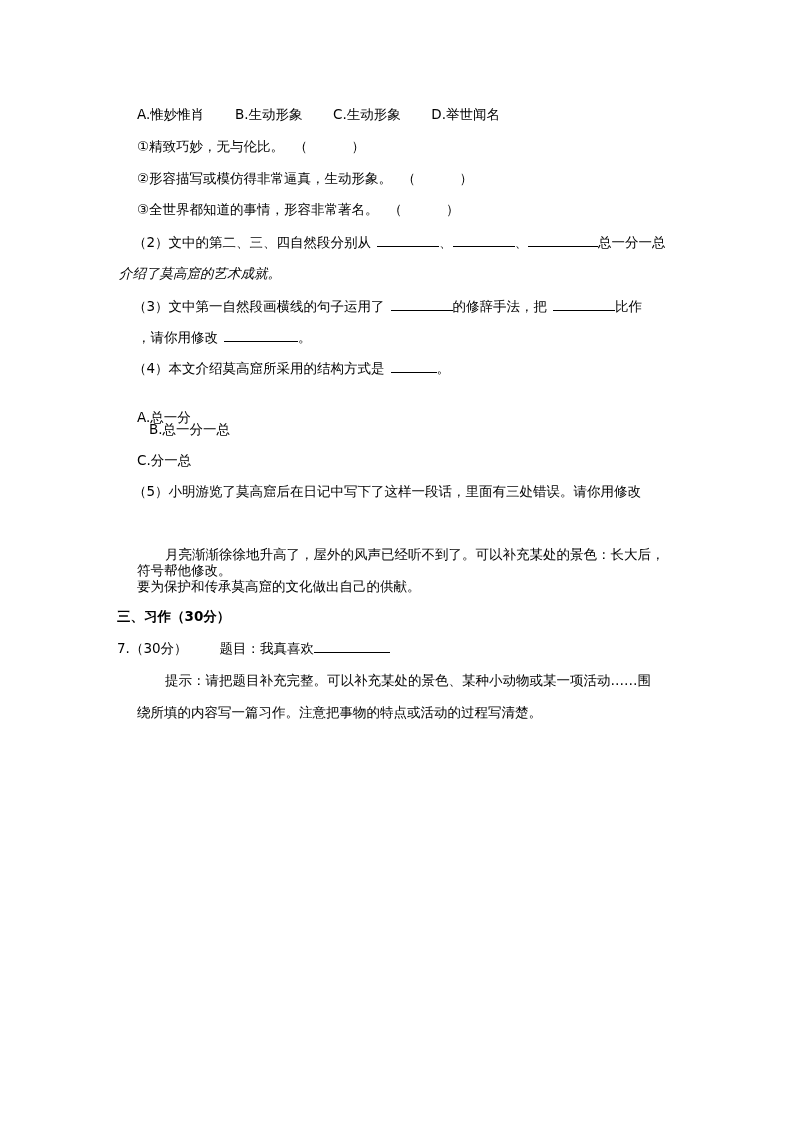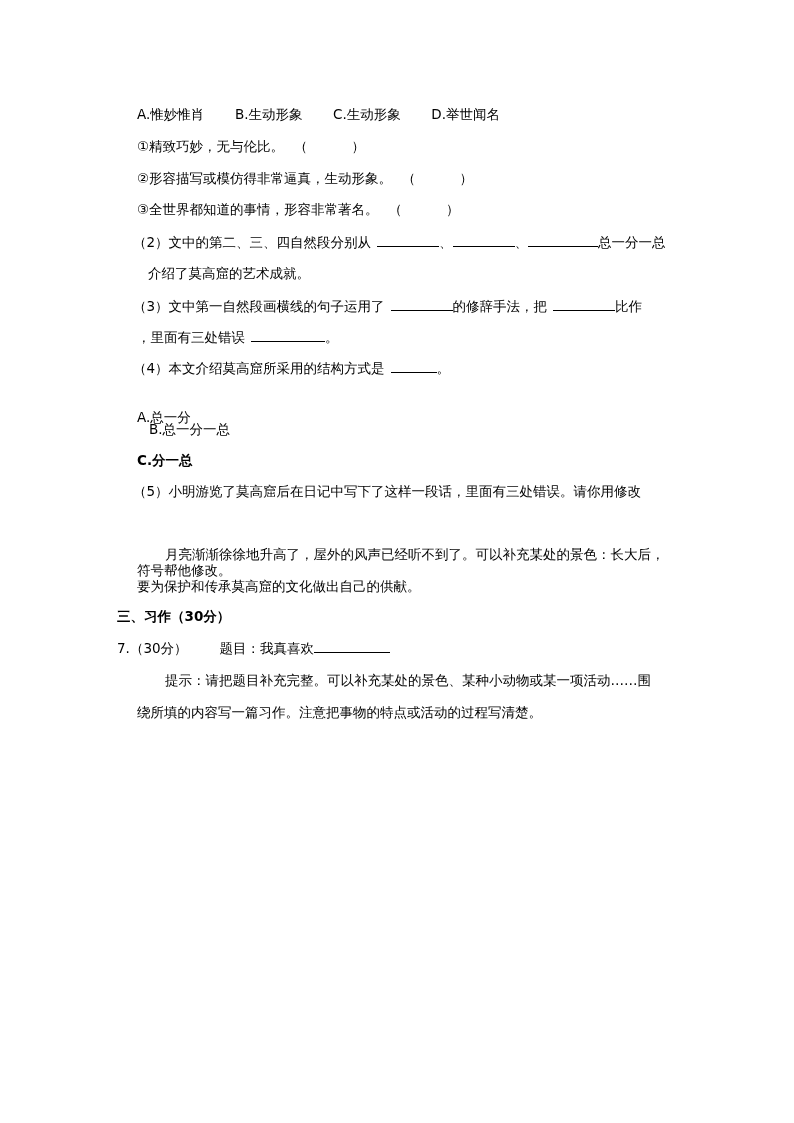--- a/index.html
+++ b/index.html
@@ -29,41 +29,41 @@
 <div class="line" style="left:137px; top:170px;">
   <span>②形容描写或模仿得非常逼真，生动形象。</span><span class="gap" style="width:10px;"></span><span>（</span><span class="gap" style="width:44px;"></span><span>）</span>
 </div>
 <div class="line" style="left:137px; top:201px;">
   <span>③全世界都知道的事情，形容非常著名。</span><span class="gap" style="width:10px;"></span><span>（</span><span class="gap" style="width:44px;"></span><span>）</span>
 </div>
 
 <div class="line" style="left:133px; top:233px;">
   <span>（2）文中的第二、三、四自然段分别从</span><span class="gap" style="width:6px;"></span><span class="blank" style="width:62px;"></span><span>、</span><span class="blank" style="width:62px;"></span><span>、</span><span class="blank" style="width:70px;"></span><span>总一分一总</span>
 </div>
-<div class="line" style="left:148px; top:265px;">
+<div class="line" style="left:119px; top:265px;font-style:italic;">
   <span>介绍了莫高窟的艺术成就。</span>
 </div>
 
 <div class="line" style="left:133px; top:297px;">
   <span>（3）文中第一自然段画横线的句子运用了</span><span class="gap" style="width:6px;"></span><span class="blank" style="width:62px;"></span><span>的修辞手法，把</span><span class="gap" style="width:6px;"></span><span class="blank" style="width:62px;"></span><span>比作</span>
 </div>
 <div class="line" style="left:137px; top:328px;">
-  <span>，里面有三处错误</span><span class="gap" style="width:6px;"></span><span class="blank" style="width:74px;"></span><span>。</span>
+  <span>，请你用修改</span><span class="gap" style="width:6px;"></span><span class="blank" style="width:74px;"></span><span>。</span>
 </div>
 
 <div class="line" style="left:133px; top:359px;">
   <span>（4）本文介绍莫高窟所采用的结构方式是</span><span class="gap" style="width:6px;"></span><span class="blank" style="width:46px;"></span><span>。</span>
 </div>
 <div class="line" style="left:137px; top:390px;margin-top:19px;">
   <span>A.</span><span>总一分</span>
 </div>
 <div class="line" style="left:137px; top:421px;margin-left:12px;">
   <span>B.</span><span>总一分一总</span>
 </div>
-<div class="line" style="left:137px; top:452px;font-weight:bold;">
+<div class="line" style="left:137px; top:452px;">
   <span>C.</span><span>分一总</span>
 </div>
 
 <div class="line" style="left:133px; top:483px;">
   <span>（5）小明游览了莫高窟后在日记中写下了这样一段话，里面有三处错误。请你用修改</span>
 </div>
 <div class="line" style="left:137px; top:514px;margin-top:48px;">
   <span>符号帮他修改。</span>
 </div>
 <div class="line" style="left:165px; top:546px;">

